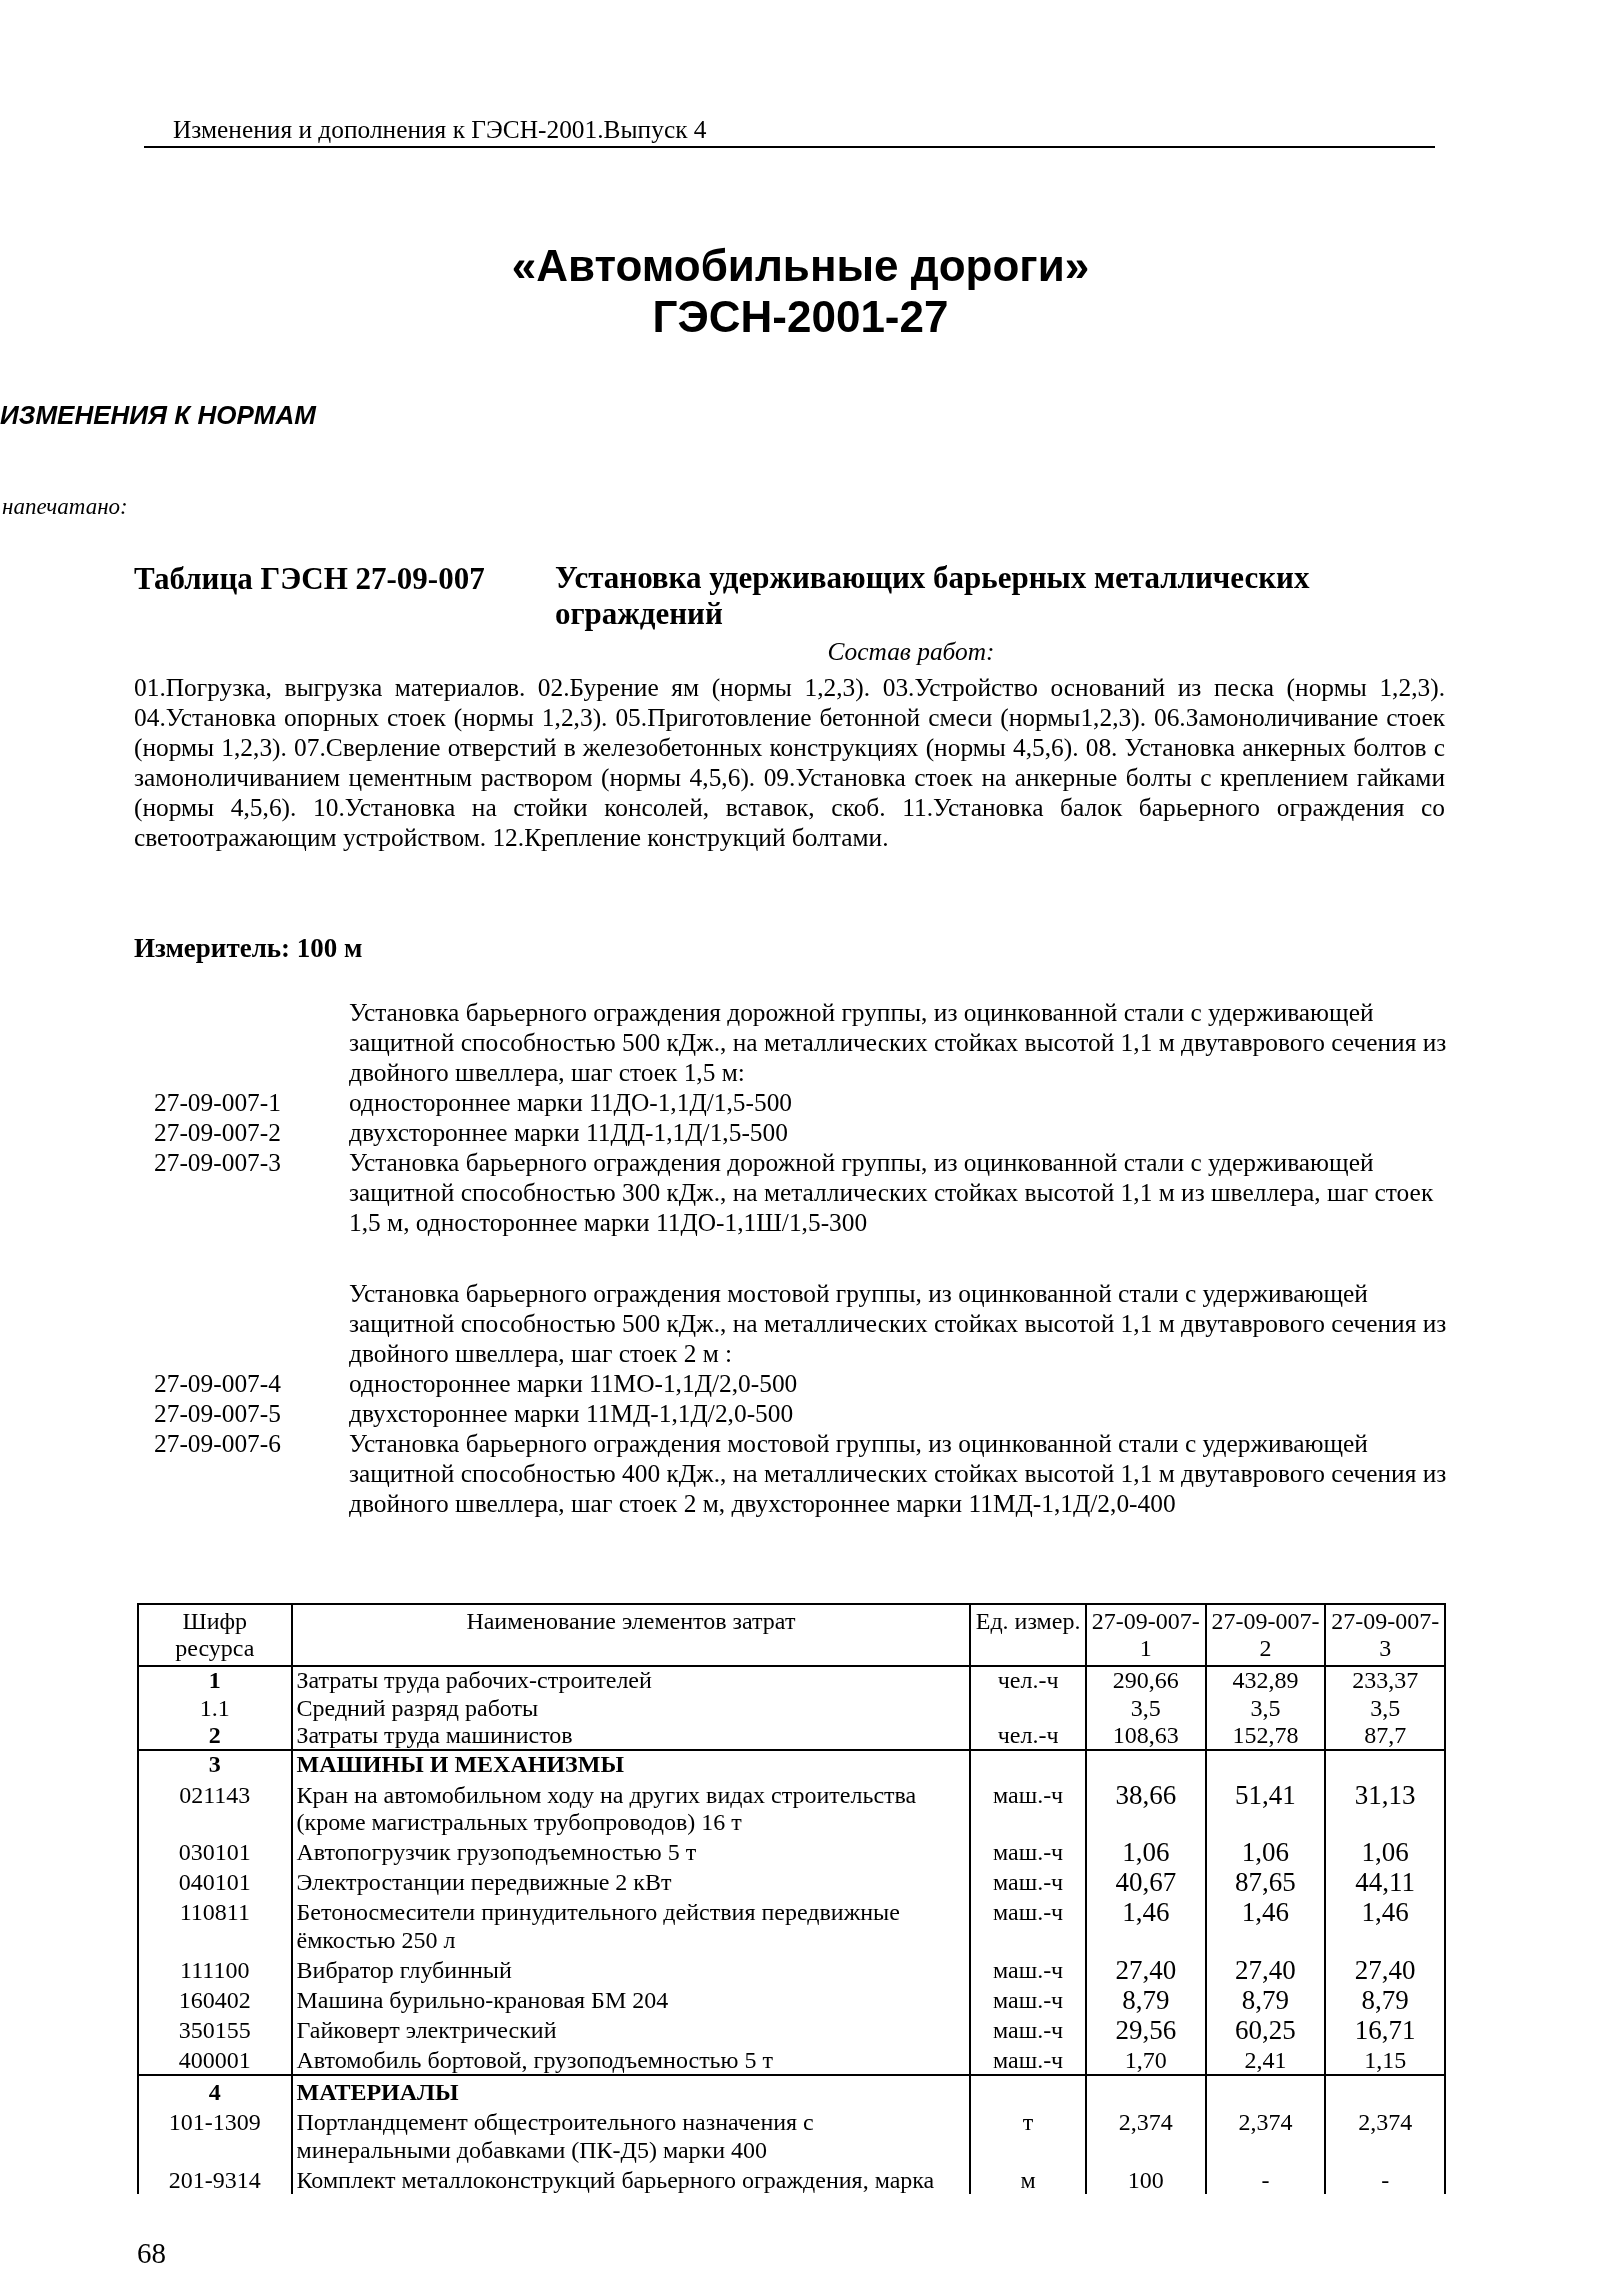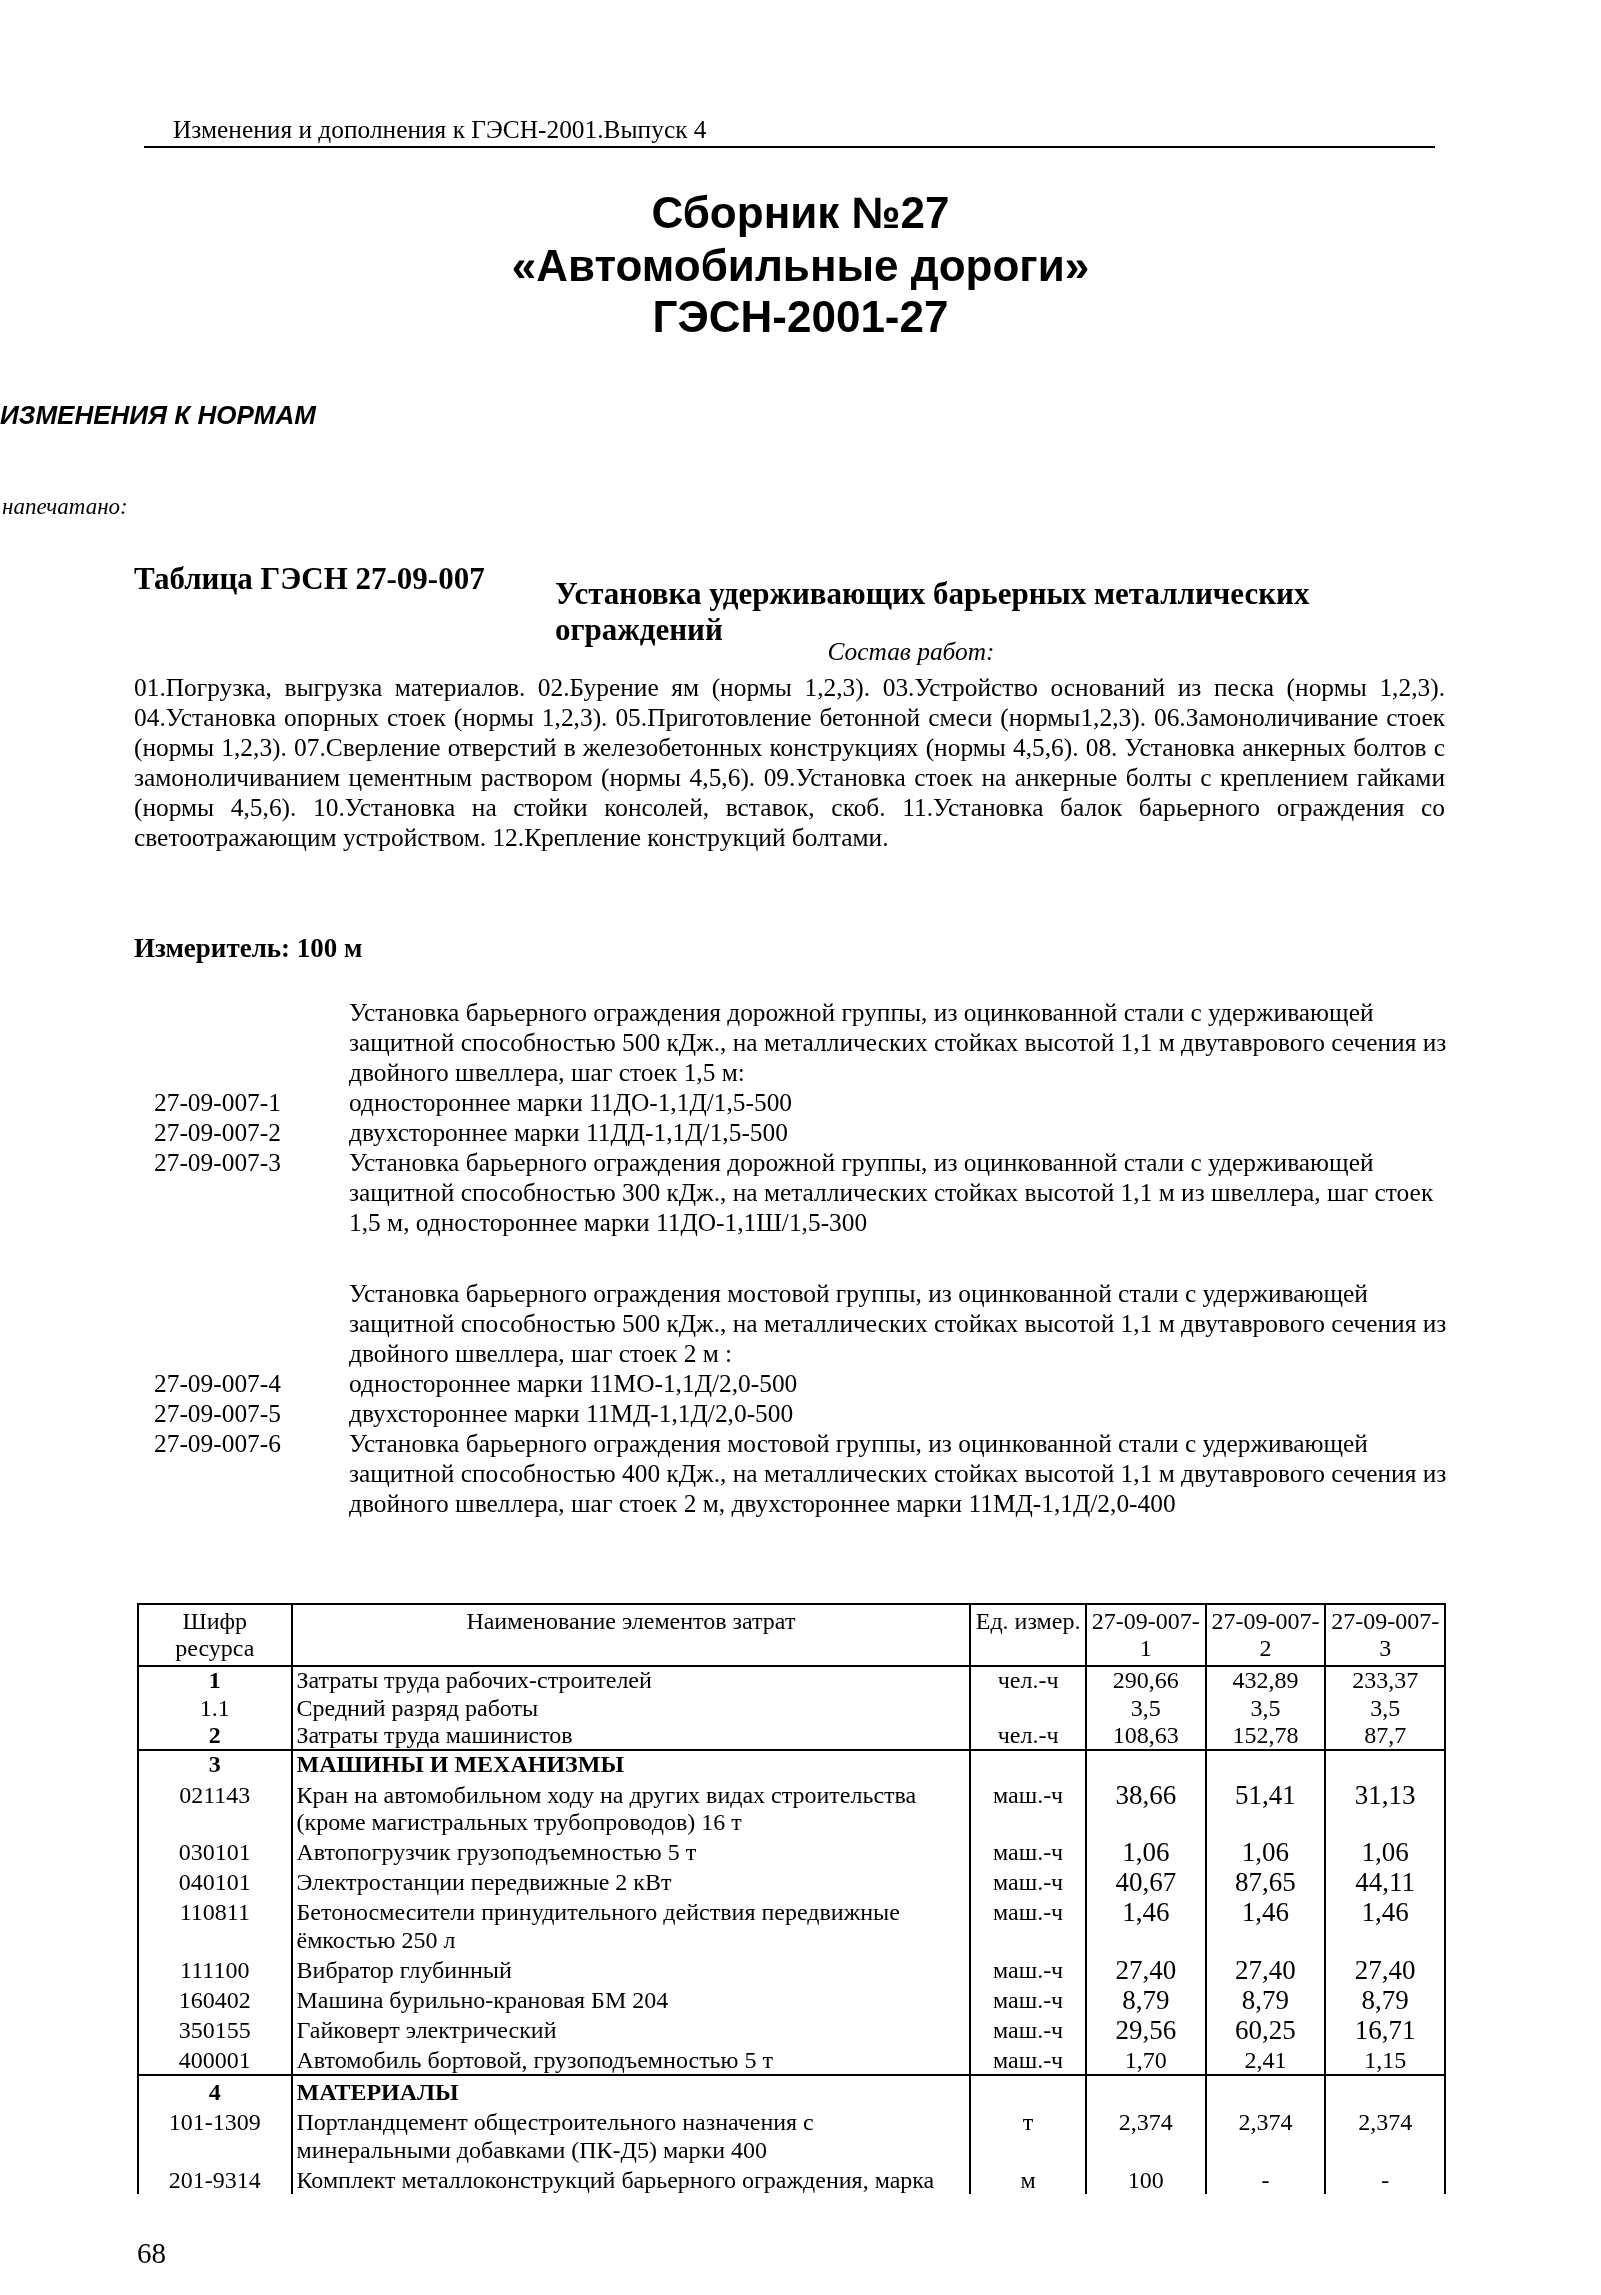--- a/index.html
+++ b/index.html
@@ -10,21 +10,21 @@
   .header-rule { position: absolute; left: 144px; top: 146px; width: 1291px; height: 2px; background: #000; }
 
   .title-block { position: absolute; left: 0; width: 1601px; text-align: center; font-family: "Liberation Sans", sans-serif; font-weight: bold; }
   .t1 { top: 186px; font-size: 44px; line-height: 54px; }
   .t2 { top: 239px; font-size: 44px; line-height: 54px; }
   .t3 { top: 290px; font-size: 44px; line-height: 54px; }
   .subtitle { position: absolute; left: 0; width: 1601px; top: 400px; text-align: left; font-family: "Liberation Sans", sans-serif; font-style: italic; font-weight: bold; font-size: 26px; }
   .printed { position: absolute; left: 2px; width: 1601px; top: 494px; text-align: left; font-style: italic; font-size: 23px; }
 
   .table-title-code { position: absolute; left: 134px; top: 560px; font-weight: bold; font-size: 31px; line-height: 37px; }
-  .table-title-name { position: absolute; left: 555px; top: 560px; width: 870px; font-weight: bold; font-size: 31px; line-height: 36px; margin-top: 16px; }
+  .table-title-name { position: absolute; left: 555px; top: 560px; width: 870px; font-weight: bold; font-size: 31px; line-height: 36px; }
   .works-label { position: absolute; left: 0; width: 1601px; top: 637px; padding-left: 221px; box-sizing: border-box; text-align: center; font-style: italic; font-size: 25.4px; }
   .works-text { position: absolute; left: 134px; top: 672px; width: 1311px; font-size: 25.4px; line-height: 30px; text-align: justify; text-align-last: left; }
 
   .measure { position: absolute; left: 134px; top: 933px; font-weight: bold; font-size: 27px; }
 
   .norms { position: absolute; left: 134px; width: 1324px; font-size: 25.4px; line-height: 30px; }
   .norm-row { display: flex; }
   .norm-code { width: 215px; flex: none; padding-left: 20px; box-sizing: border-box; }
   .norm-text { flex: 1; }
   .norms-a { top: 997px; }
@@ -47,21 +47,20 @@
   .page-number { position: absolute; left: 137px; top: 2237px; font-size: 29px; }
 </style>
 </head>
 <body>
 
 <div class="page">
 
   <div class="running-header">Изменения и дополнения к ГЭСН-2001.Выпуск 4</div>
   <div class="header-rule"></div>
 
-  <div class="title-block t1">Сборник №27</div>
   <div class="title-block t2">«Автомобильные дороги»</div>
   <div class="title-block t3">ГЭСН-2001-27</div>
   <div class="subtitle">ИЗМЕНЕНИЯ К НОРМАМ</div>
   <div class="printed">напечатано:</div>
 
   <div class="table-title-code">Таблица ГЭСН 27-09-007</div>
   <div class="table-title-name">Установка удерживающих барьерных металлических ограждений</div>
   <div class="works-label">Состав работ:</div>
   <div class="works-text">01.Погрузка, выгрузка материалов. 02.Бурение ям (нормы 1,2,3). 03.Устройство оснований из песка (нормы 1,2,3). 04.Установка опорных стоек (нормы 1,2,3). 05.Приготовление бетонной смеси (нормы1,2,3). 06.Замоноличивание стоек (нормы 1,2,3). 07.Сверление отверстий в железобетонных конструкциях (нормы 4,5,6). 08. Установка анкерных болтов с замоноличиванием цементным раствором (нормы 4,5,6). 09.Установка стоек на анкерные болты с креплением гайками (нормы 4,5,6). 10.Установка на стойки консолей, вставок, скоб. 11.Установка балок барьерного ограждения со светоотражающим устройством. 12.Крепление конструкций болтами.</div>
 

